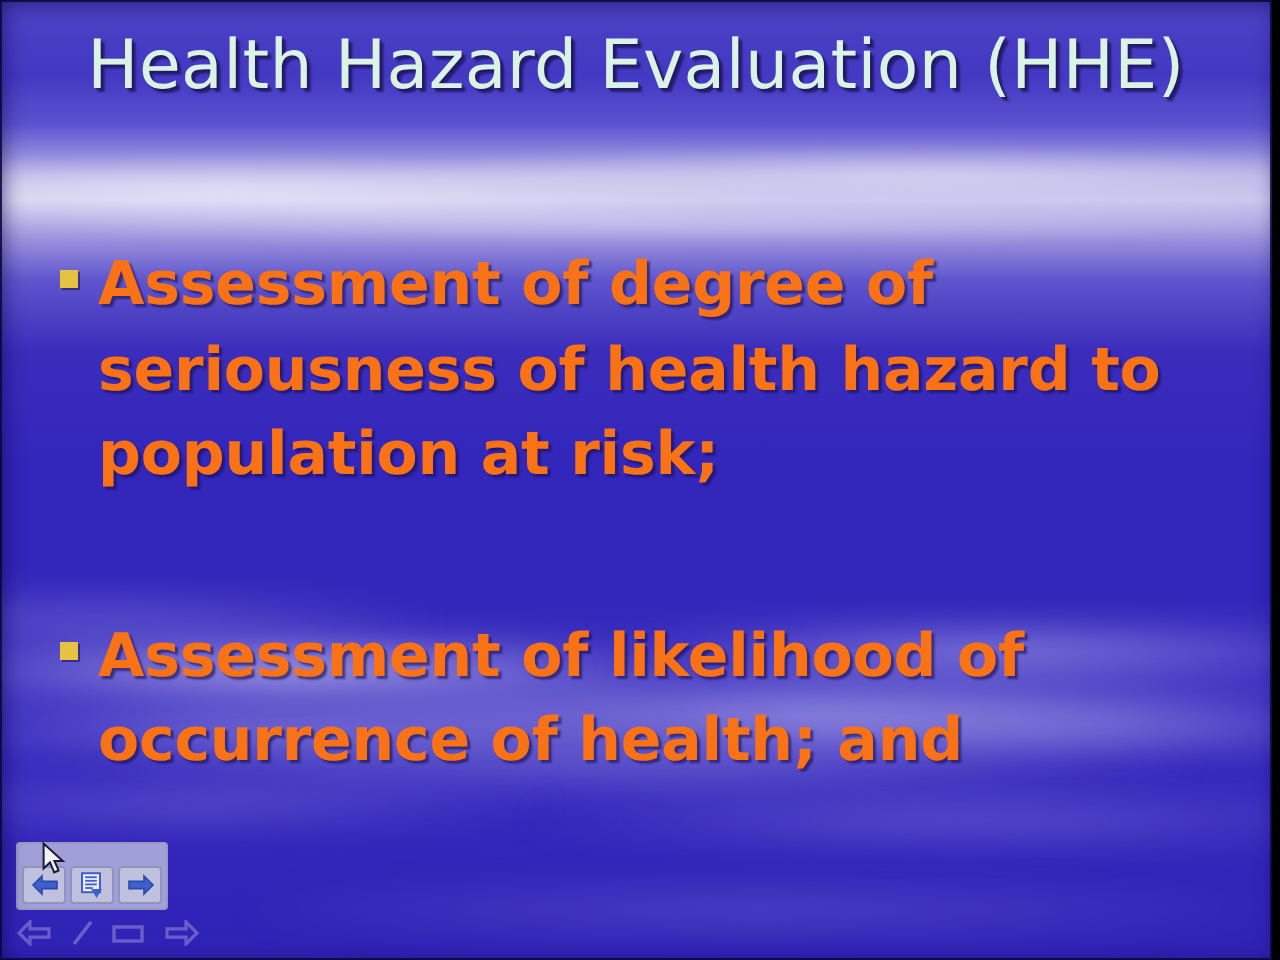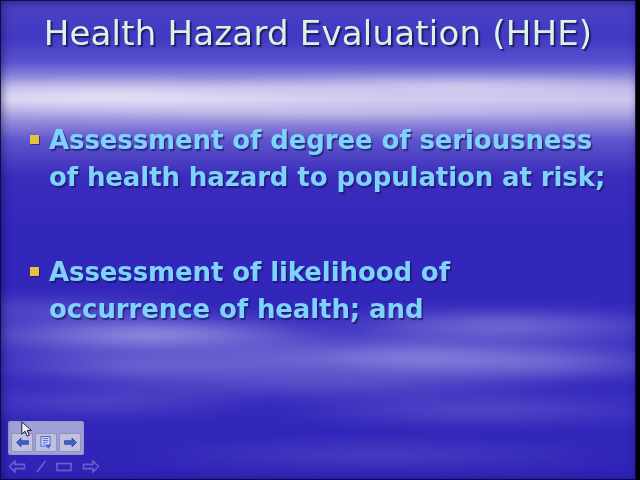--- a/index.html
+++ b/index.html
@@ -121,23 +121,23 @@
   .bullet-marker {
     flex: 0 0 auto;
     width: 9px;
     height: 9px;
     background: #e5c341;
     box-shadow: 1px 1px 0 rgba(25,15,80,0.55);
     margin: 13px 10px 0 8px;
   }
   .bullet-text {
     font-family: "DejaVu Sans", sans-serif;
-    font-size: 26px;
+    font-size: 30px;
     font-weight: bold;
-    color: #7dd3fc;
+    color: #f97316;
     line-height: 1.42;
     letter-spacing: -0.1px;
     text-shadow: 1.5px 1.5px 1px rgba(25,15,80,0.6);
   }
 
   
   #nav-toolbar {
     position: absolute;
     left: 8px;
     top: 421px;

